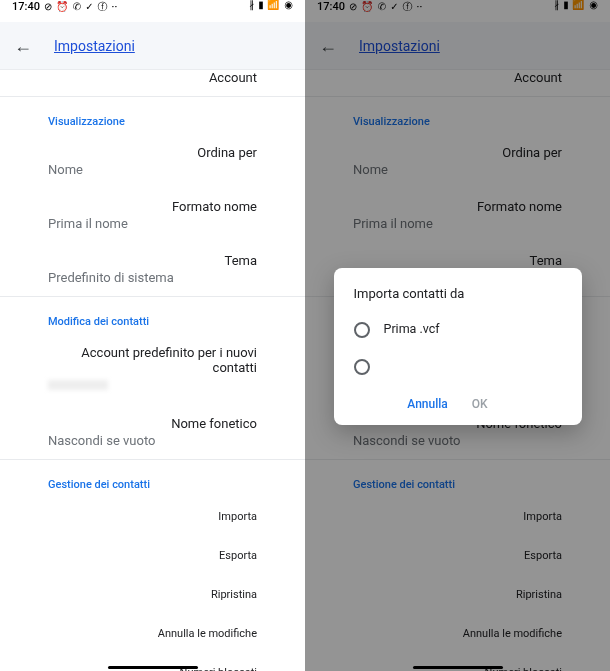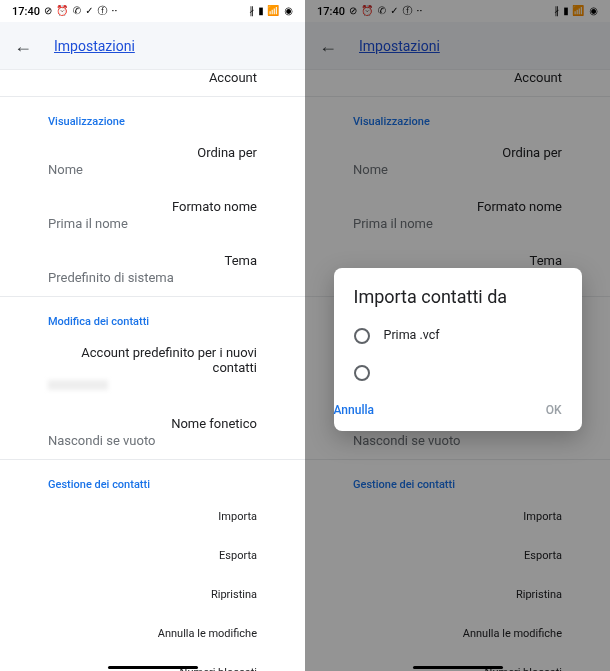--- a/index.html
+++ b/index.html
@@ -16,21 +16,21 @@
     width: 305px;
     height: 671px;
     position: relative;
     overflow: hidden;
     background: #fff;
   }
   .status-bar {
     height: 22px;
     display: flex;
     justify-content: space-between;
-    align-items: center;
+    align-items: flex-start;
     padding: 0 12px;
     font-size: 11px;
     font-weight: 500;
     color: #000;
   }
   .status-left, .status-right { display: flex; gap: 4px; align-items: center; }
   .status-icon { font-size: 10px; line-height: 1; }
   .header {
     height: 48px;
     display: flex;
@@ -92,21 +92,21 @@
     left: 50%;
     top: 268px;
     transform: translateX(-50%);
     width: 248px;
     background: #fff;
     border-radius: 8px;
     box-shadow: 0 8px 24px rgba(0,0,0,0.25);
     padding: 18px 0 8px 0;
   }
   .dialog-title {
-    font-size: 18px;
+    font-size: 13px;
     color: #202124;
     padding: 0 20px 10px 20px;
   }
   .dialog-option {
     display: flex;
     align-items: flex-start;
     gap: 14px;
     padding: 10px 20px;
     cursor: pointer;
   }
@@ -122,21 +122,21 @@
   .option-sub {
     display: block;
     width: 50px;
     height: 9px;
     background: #eee;
     filter: blur(2px);
     margin-top: 4px;
   }
   .dialog-actions {
     display: flex;
-    justify-content: space-between;
+    justify-content: center;
     gap: 24px;
     padding: 12px 20px 6px 0;
   }
   .dialog-btn {
     font-size: 12px;
     font-weight: 500;
     cursor: pointer;
   }
   .dialog-btn.cancel { color: #1a73e8; }
   .dialog-btn.ok { color: #9aa0a6; }

